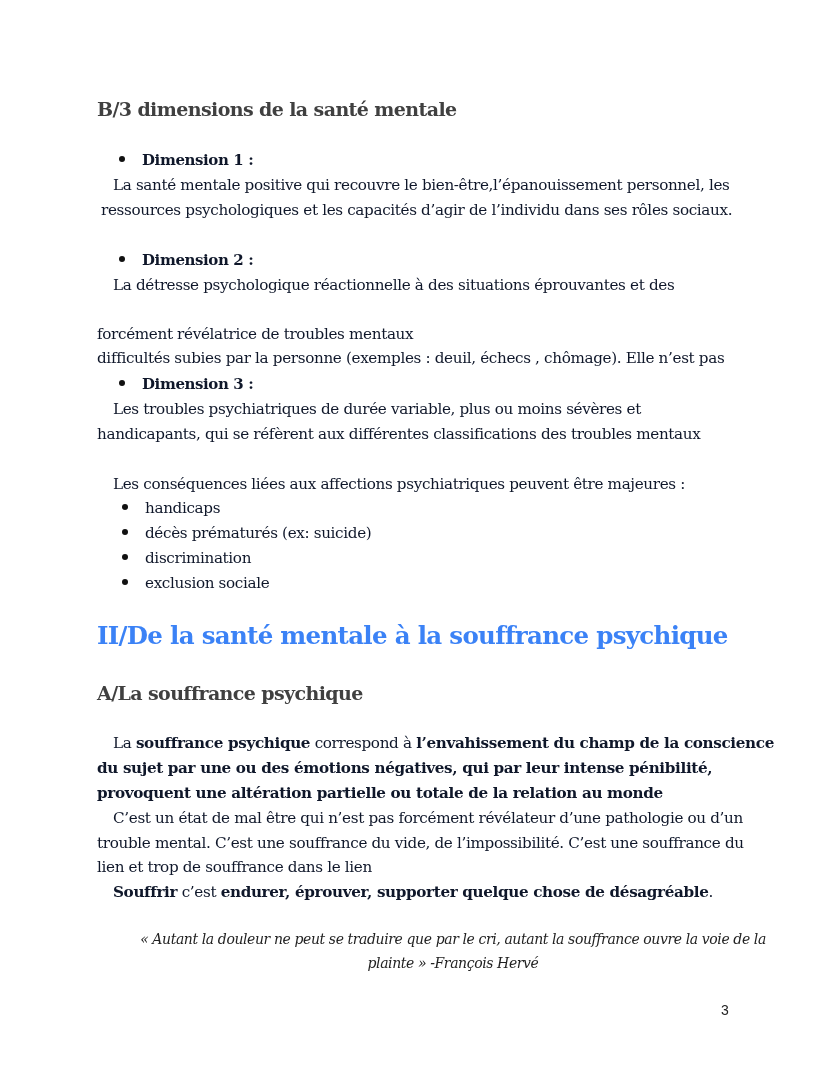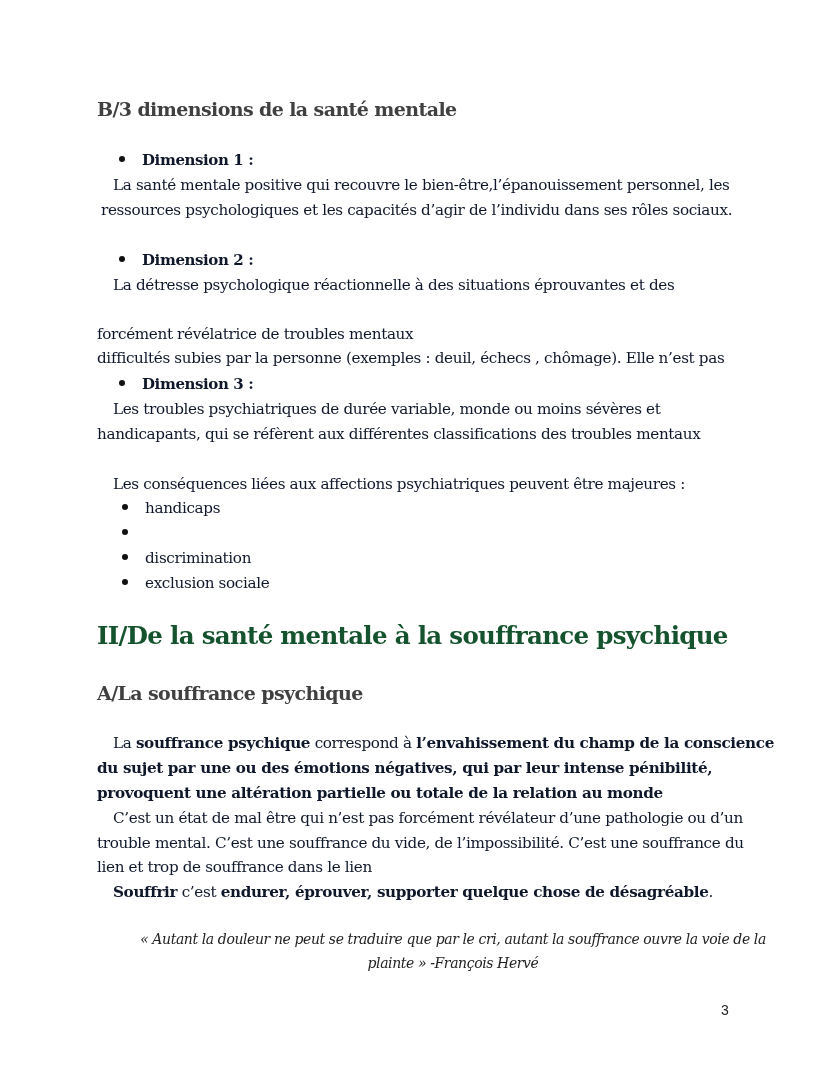--- a/index.html
+++ b/index.html
@@ -2,21 +2,21 @@
 <html><head>
   <meta charset="utf-8">
   <style>
     html, body { margin: 0; padding: 0; background: #ffffff; }
     body { width: 828px; height: 1071px; position: relative; overflow: hidden;
            font-family: "DejaVu Serif", "Liberation Serif", serif; color: #1f1f1f; }
     .page { position: absolute; left: 97px; top: 0; width: 640px; }
     .abs { position: absolute; white-space: nowrap; }
     .body-text { font-size: 15.2px; line-height: 25px; letter-spacing: -0.35px; color: #0f172a; }
     .h2 { font-size: 19px; font-weight: bold; color: #404040; letter-spacing: -0.6px; }
-    .h1 { font-size: 24.5px; font-weight: bold; color: #14532d; letter-spacing: -0.7px; }
+    .h1 { font-size: 24.5px; font-weight: bold; color: #3b82f6; letter-spacing: -0.7px; }
     .bullet { display: inline-block; width: 6px; height: 6px; border-radius: 50%; background: #111;
               vertical-align: middle; margin-right: 17px; position: relative; top: -2px; }
     .dim-label { font-weight: bold; font-size: 15px; letter-spacing: -0.4px; }
     b { font-weight: bold; }
     .quote { font-style: italic; font-size: 14px; letter-spacing: -0.4px; color: #222; text-align: center; line-height: 24px; margin-left: 36px; }
     .pagenum { font-family: "Liberation Sans", sans-serif; font-size: 14px; color: #222; }
   </style>
 </head>
 <body>
 
@@ -33,29 +33,29 @@
   <div class="abs body-text" style="left:22px; top:248px;">
     <span class="bullet"></span><span class="dim-label">Dimension 2 :</span>
   </div>
   <div class="abs body-text" style="left:16px; top:273px;">La détresse psychologique réactionnelle à des situations éprouvantes et des</div>
   <div class="abs body-text" style="left:0; top:298px;margin-top:48px;">difficultés subies par la personne (exemples : deuil, échecs , chômage). Elle n’est pas</div>
   <div class="abs body-text" style="left:0; top:322px;">forcément révélatrice de troubles mentaux</div>
 
   <div class="abs body-text" style="left:22px; top:372px;">
     <span class="bullet"></span><span class="dim-label">Dimension 3 :</span>
   </div>
-  <div class="abs body-text" style="left:16px; top:397px;">Les troubles psychiatriques de durée variable, monde ou moins sévères et</div>
+  <div class="abs body-text" style="left:16px; top:397px;">Les troubles psychiatriques de durée variable, plus ou moins sévères et</div>
   <div class="abs body-text" style="left:0; top:422px;">handicapants, qui se réfèrent aux différentes classifications des troubles mentaux</div>
 
   <div class="abs body-text" style="left:16px; top:472px;">Les conséquences liées aux affections psychiatriques peuvent être majeures :</div>
   <div class="abs body-text" style="left:25px; top:496px;">
     <span class="bullet"></span><span>handicaps</span>
   </div>
   <div class="abs body-text" style="left:25px; top:521px;">
-    <span class="bullet"></span>
+    <span class="bullet"></span><span>décès prématurés (ex: suicide)</span>
   </div>
   <div class="abs body-text" style="left:25px; top:546px;">
     <span class="bullet"></span><span>discrimination</span>
   </div>
   <div class="abs body-text" style="left:25px; top:571px;">
     <span class="bullet"></span><span>exclusion sociale</span>
   </div>
 
   <div class="abs h1" style="top:621px;">II/De la santé mentale à la souffrance psychique</div>
   <div class="abs h2" style="top:682px;">A/La souffrance psychique</div>

